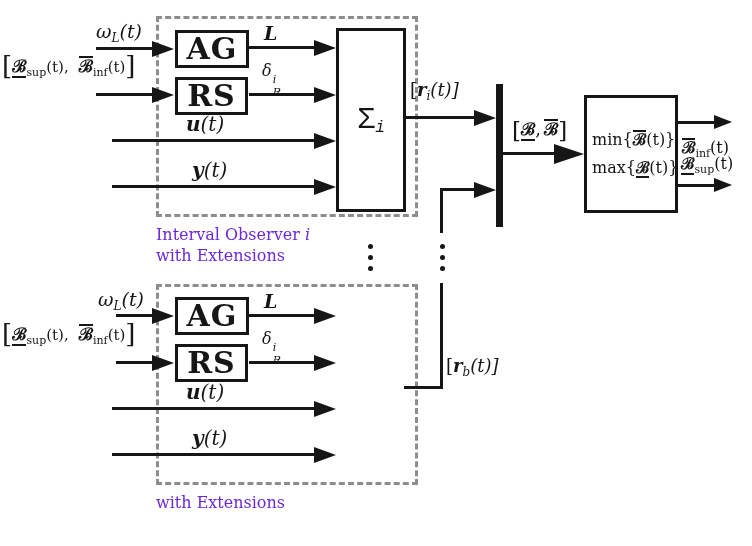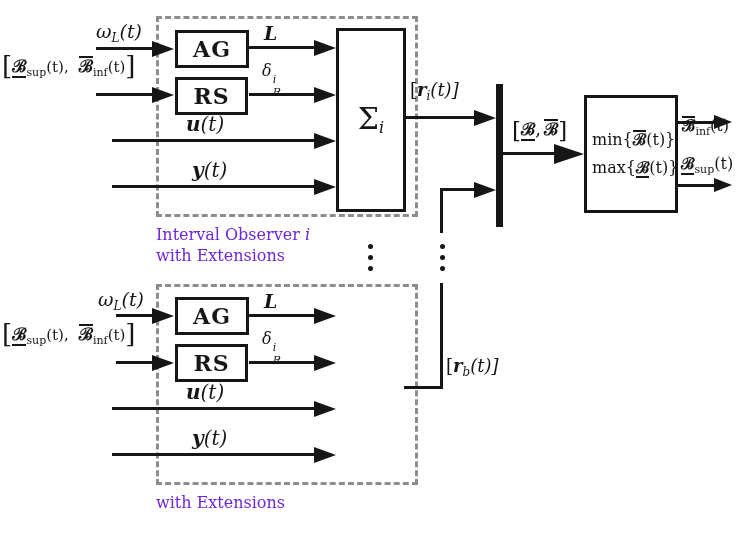--- a/index.html
+++ b/index.html
@@ -12,39 +12,39 @@
   .v{position:absolute;width:3px;background:#161616;}
   
   .ah{position:absolute;width:0;height:0;}
   .am{border-top:8px solid transparent;border-bottom:8px solid transparent;border-left:22px solid #161616;}
   .as{border-top:7px solid transparent;border-bottom:7px solid transparent;border-left:18px solid #161616;}
   .al{border-top:10px solid transparent;border-bottom:10px solid transparent;border-left:30px solid #161616;}
   
   .solidbox{position:absolute;box-sizing:border-box;border:3px solid #161616;background:#fff;
     display:flex;align-items:center;justify-content:center;}
   .dashedbox{position:absolute;box-sizing:border-box;border:3px dashed #8d8d8d;background:transparent;}
-  .bigletters{font-weight:bold;font-size:22px;letter-spacing:1px;line-height:1;}
+  .bigletters{font-weight:bold;font-size:30px;letter-spacing:1px;line-height:1;}
   
   .lbl{position:absolute;white-space:nowrap;font-style:italic;line-height:1.15;}
   .rm{font-style:normal;}
   .bold{font-weight:bold;}
   .sb{font-size:11px;font-style:normal;vertical-align:-4px;}
   .sbi{font-size:12px;font-style:italic;vertical-align:-4px;}
   .brk{font-style:normal;font-weight:normal;font-size:26px;line-height:0;vertical-align:-3px;}
   .brk2{font-style:normal;font-weight:normal;font-size:23px;line-height:0;vertical-align:-3px;}
   .scriptB{font-weight:bold;font-style:normal;display:inline-block;line-height:1.05;}
   .ol{border-top:2.5px solid #161616;}
   .ul{border-bottom:2.5px solid #161616;}
   .stack{display:inline-flex;flex-direction:column;align-items:flex-start;font-size:11px;
     line-height:1.15;font-style:italic;vertical-align:-7px;margin-left:1px;}
   .gap{margin-left:10px;}
   .cgap{margin-right:3px;}
   .dot{position:absolute;width:5px;height:5px;border-radius:50%;background:#161616;}
   .caption{position:absolute;font-size:16px;line-height:21px;color:#6d28d9;font-style:normal;white-space:nowrap;}
-  .sigma{font-size:30px;font-style:normal;line-height:1;}
+  .sigma{font-size:30px;font-style:normal;line-height:1;font-family:Liberation Mono, monospace;}
   .minmaxline{font-size:16px;font-style:normal;white-space:nowrap;line-height:1;}
 </style>
 </head>
 <body>
 
 <div id="canvas">
 
   <div class="dashedbox" style="left:156px;top:16px;width:262px;height:201px;"></div>
 
   <div class="solidbox bigletters" style="left:175px;top:30px;width:74px;height:38px;">
@@ -159,19 +159,19 @@
 
   <div class="lbl" style="left:512px;top:119px;font-size:18px;"><span class="brk2">[</span><span class="scriptB ul" style="font-size:17px;">ℬ</span><span class="rm cgap">,</span><span class="scriptB ol" style="font-size:17px;">ℬ</span><span class="brk2">]</span></div>
 
   <div class="solidbox" style="left:584px;top:95px;width:94px;height:118px;flex-direction:column;align-items:flex-start;justify-content:center;row-gap:11px;padding-left:5px;">
     <span class="minmaxline"><span>min{</span><span class="scriptB ol">ℬ</span><span>(t)}</span></span>
     <span class="minmaxline"><span>max{</span><span class="scriptB ul">ℬ</span><span>(t)}</span></span>
   </div>
 
   <div class="h" style="left:676px;top:121px;width:40px;"></div>
   <div class="ah as" style="left:714px;top:115px;"></div>
-  <div class="lbl" style="left:682px;top:116px;font-size:16px;"><span class="scriptB ol">ℬ</span><span class="sb">inf</span><span class="rm">(t)</span></div>
+  <div class="lbl" style="left:682px;top:138px;font-size:16px;"><span class="scriptB ol">ℬ</span><span class="sb">inf</span><span class="rm">(t)</span></div>
 
   <div class="lbl" style="left:681px;top:155px;font-size:16px;"><span class="scriptB ul">ℬ</span><span class="sb">sup</span><span class="rm">(t)</span></div>
   <div class="h" style="left:676px;top:184px;width:40px;"></div>
   <div class="ah as" style="left:714px;top:178px;"></div>
 
 </div>
 
 </body></html>

